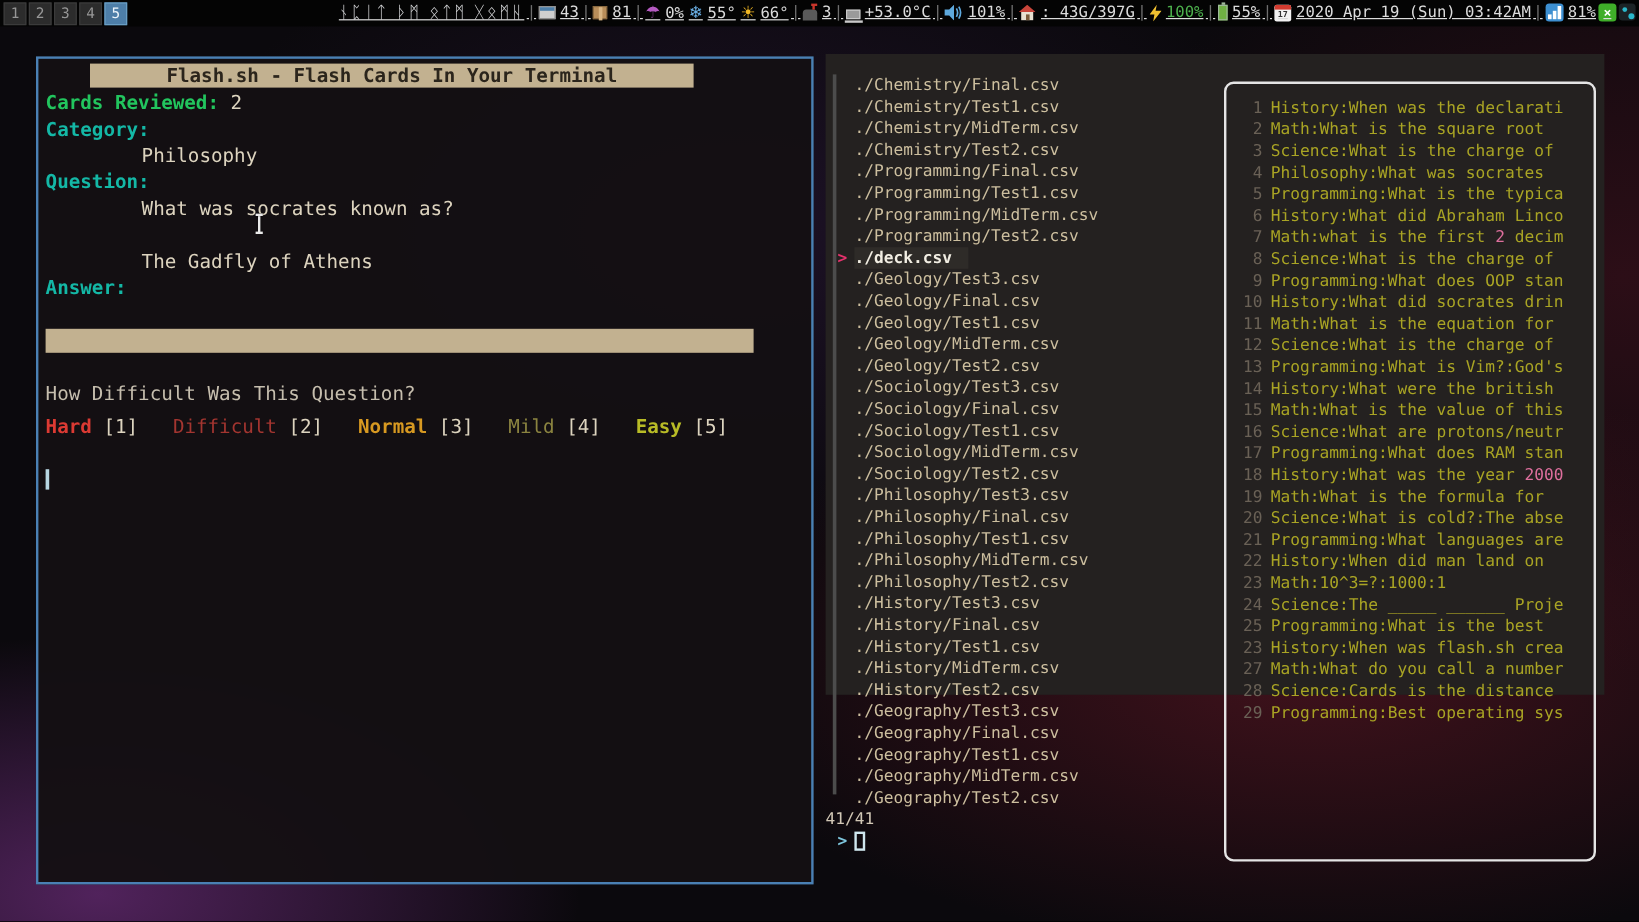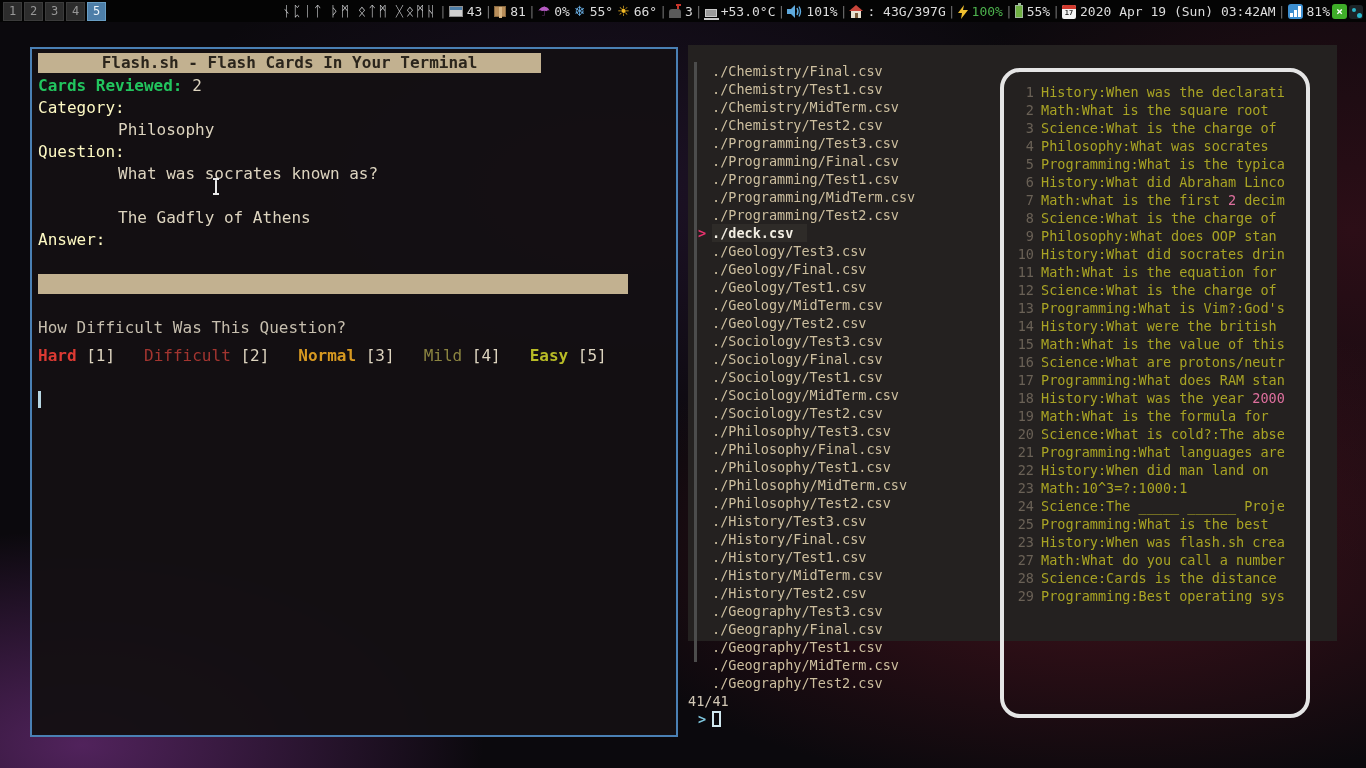--- a/index.html
+++ b/index.html
@@ -19,21 +19,21 @@
     position:absolute; left:0; top:0; width:1366px; height:22px;
     background:#040404; display:flex; align-items:center; padding:0 3px;
     color:#dcdcdc; font-size:13px; white-space:nowrap;
   }
   .workspaces { display:flex; gap:2px; }
   .ws {
     width:19px; height:19px; display:flex; align-items:center; justify-content:center;
     background:#2c2c2c; color:#979797; border:1px solid #3b3b3b; font-size:12px; cursor:default;
   }
   .ws.active { background:#4d7ea8; color:#eaf3fa; border-color:#699ec4; }
-  .status { margin-left:auto; display:flex; align-items:flex-end; gap:2px; }
+  .status { margin-left:auto; display:flex; align-items:flex-start; gap:2px;text-decoration:underline; }
   .seg { display:flex; align-items:center; gap:4px; }
   .sep { color:#6f6f6f; }
   .runes { font-family:"DejaVu Sans", sans-serif; color:#d4d5d7; letter-spacing:2px; font-size:14px; }
   .green { color:#4db14d; }
   
   .ic { display:inline-block; position:relative; }
   .ic-window { width:14px; height:11px; background:#cfcfcf; border:1px solid #8f8f8f; }
   .ic-window::before { content:""; position:absolute; left:0; top:0; width:12px; height:3px; background:#4d7ea8; }
   .ic-box { width:12px; height:11px; background:#b98e5a; border:1px solid #8a6a40; }
   .ic-box::before { content:""; position:absolute; left:4px; top:0; width:3px; height:11px; background:#d9b684; }
@@ -61,50 +61,50 @@
   .ic-molecule i:nth-child(2){ left:8px; top:8px; width:5px; height:5px; }
   
   .flash-win {
     position:absolute; left:30px; top:47px; width:648px; height:690px;
     background:rgba(20,16,19,.96); border:2px solid #4a80b4;
     padding:4px 10px 0 6px; font-size:16px; color:#ddd4bf;
   }
   .fline { height:22px; line-height:22px; white-space:pre; }
   .flash-title {
     width:503px; height:20px; line-height:20px; margin-bottom:2px;
-    background:#c2b190; color:#2b251c; font-weight:bold; text-align:center;
+    background:#c2b190; color:#2b251c; font-weight:bold; text-align:center;margin-left:37px;
   }
   .tan-bar { width:590px; height:20px; background:#c2b190; margin:1px 0; }
   .lbl-yellow { color:#22c55e; font-weight:bold; }
-  .lbl-tan { color:#fef9c3; }
+  .lbl-tan { color:#14b8a6;font-weight:bold; }
   .val-cream { color:#ddd4bf; }
   .indent { padding-left:80px; }
   .how-line { color:#c6beae; }
   .diff-row { height:22px; line-height:22px; white-space:pre; margin-top:6px; }
   .diff-opt { margin-right:29px; }
   .diff-key { color:#ddd4bf; }
   .cursor-bar { display:inline-block; width:3px; height:17px; background:#b7d6e2; margin-top:2px; }
   .spacer { height:22px; }
   
   .finder-win {
-    position:absolute; left:688px; top:45px; width:649px; height:596px;
+    position:absolute; left:688px; top:45px; width:649px; height:534px;
     background:#242120; font-size:13.5px; color:#cdbf9f; padding-top:17px;
   }
   .list-scrollbar { position:absolute; left:6px; top:17px; width:3px; height:600px; background:#4c4c4c; }
   .frow { height:18px; line-height:18px; white-space:pre; display:flex; }
   .ptr { width:14px; padding-left:10px; color:#e8326e; font-weight:bold; flex:0 0 24px; }
   .frow.sel .ftext { color:#f2eee3; font-weight:bold; background:#2e2b28; padding-right:14px; }
   .counter { height:18px; line-height:18px; color:#d2c8b6; }
   .prompt-row { height:18px; line-height:18px; display:flex; align-items:center; }
   .prompt-char { padding-left:10px; color:#7fc7de; font-weight:bold; flex:0 0 24px; }
   .block-cursor { display:inline-block; width:9px; height:16px; border:2px solid #cfe6ee; }
   
   .preview {
-    position:absolute; left:312px; top:23px; width:310px; height:650px;
-    border:4px solid #e5e5e5; border-radius:20px; overflow:hidden; padding:11px 8px;
+    position:absolute; left:332px; top:23px; width:310px; height:650px;
+    border:2px solid #e5e5e5; border-radius:8px; overflow:hidden; padding:11px 8px;
   }
   .pline { height:18px; line-height:18px; white-space:pre; color:#a9a424; }
   .lnum { display:inline-block; width:22px; text-align:right; color:#6a6156; margin-right:7px; }
   .hl { color:#de6f9d; }
   
   .ibeam { position:absolute; left:212px; top:178px; width:8px; height:17px; }
   .ibeam::before { content:""; position:absolute; left:3px; top:1px; width:2px; height:15px; background:#e9e9e9; box-shadow:0 0 1px #000; }
   .ibeam::after { content:""; position:absolute; left:1px; top:0; width:6px; height:2px; background:#e9e9e9; box-shadow:0 15px 0 #e9e9e9, 0 0 1px #000; }
 </style>
 </head>
@@ -222,21 +222,20 @@
     <div class="fline"><span class="cursor-bar"></span></div>
   </div>
 
   <div class="finder-win">
     <div class="list-scrollbar"></div>
     <div id="fileList">
         <div class="frow"><span class="ptr"></span><span class="ftext">./Chemistry/Final.csv</span></div>
         <div class="frow"><span class="ptr"></span><span class="ftext">./Chemistry/Test1.csv</span></div>
         <div class="frow"><span class="ptr"></span><span class="ftext">./Chemistry/MidTerm.csv</span></div>
         <div class="frow"><span class="ptr"></span><span class="ftext">./Chemistry/Test2.csv</span></div>
-        <div class="frow"><span class="ptr"></span><span class="ftext">./Programming/Test3.csv</span></div>
         <div class="frow"><span class="ptr"></span><span class="ftext">./Programming/Final.csv</span></div>
         <div class="frow"><span class="ptr"></span><span class="ftext">./Programming/Test1.csv</span></div>
         <div class="frow"><span class="ptr"></span><span class="ftext">./Programming/MidTerm.csv</span></div>
         <div class="frow"><span class="ptr"></span><span class="ftext">./Programming/Test2.csv</span></div>
         <div class="frow sel"><span class="ptr">&gt;</span><span class="ftext">./deck.csv</span></div>
         <div class="frow"><span class="ptr"></span><span class="ftext">./Geology/Test3.csv</span></div>
         <div class="frow"><span class="ptr"></span><span class="ftext">./Geology/Final.csv</span></div>
         <div class="frow"><span class="ptr"></span><span class="ftext">./Geology/Test1.csv</span></div>
         <div class="frow"><span class="ptr"></span><span class="ftext">./Geology/MidTerm.csv</span></div>
         <div class="frow"><span class="ptr"></span><span class="ftext">./Geology/Test2.csv</span></div>
@@ -269,21 +268,21 @@
     <div class="preview">
       <div id="previewLines">
           <div class="pline"><span class="lnum">1</span><span>History:When was the declarati</span></div>
           <div class="pline"><span class="lnum">2</span><span>Math:What is the square root</span></div>
           <div class="pline"><span class="lnum">3</span><span>Science:What is the charge of</span></div>
           <div class="pline"><span class="lnum">4</span><span>Philosophy:What was socrates</span></div>
           <div class="pline"><span class="lnum">5</span><span>Programming:What is the typica</span></div>
           <div class="pline"><span class="lnum">6</span><span>History:What did Abraham Linco</span></div>
           <div class="pline"><span class="lnum">7</span><span>Math:what is the first </span><span class="hl">2</span><span> decim</span></div>
           <div class="pline"><span class="lnum">8</span><span>Science:What is the charge of</span></div>
-          <div class="pline"><span class="lnum">9</span><span>Philosophy:What does OOP stan</span></div>
+          <div class="pline"><span class="lnum">9</span><span>Programming:What does OOP stan</span></div>
           <div class="pline"><span class="lnum">10</span><span>History:What did socrates drin</span></div>
           <div class="pline"><span class="lnum">11</span><span>Math:What is the equation for</span></div>
           <div class="pline"><span class="lnum">12</span><span>Science:What is the charge of</span></div>
           <div class="pline"><span class="lnum">13</span><span>Programming:What is Vim?:God's</span></div>
           <div class="pline"><span class="lnum">14</span><span>History:What were the british</span></div>
           <div class="pline"><span class="lnum">15</span><span>Math:What is the value of this</span></div>
           <div class="pline"><span class="lnum">16</span><span>Science:What are protons/neutr</span></div>
           <div class="pline"><span class="lnum">17</span><span>Programming:What does RAM stan</span></div>
           <div class="pline"><span class="lnum">18</span><span>History:What was the year </span><span class="hl">2000</span></div>
           <div class="pline"><span class="lnum">19</span><span>Math:What is the formula for</span></div>

